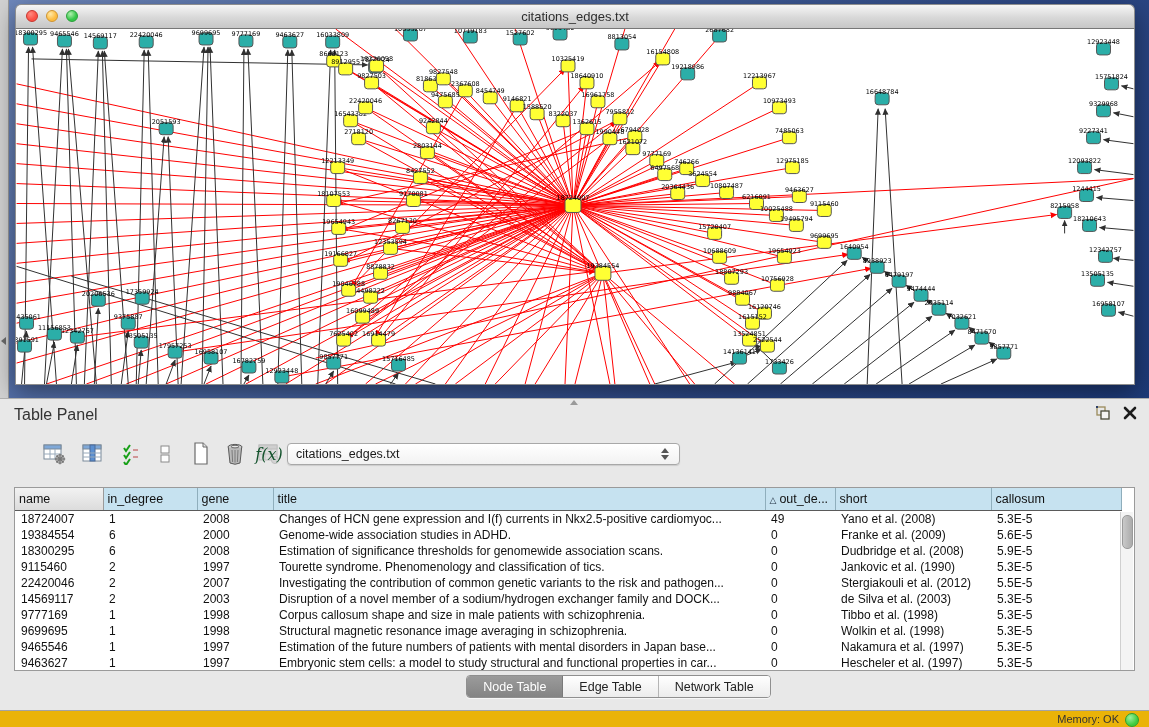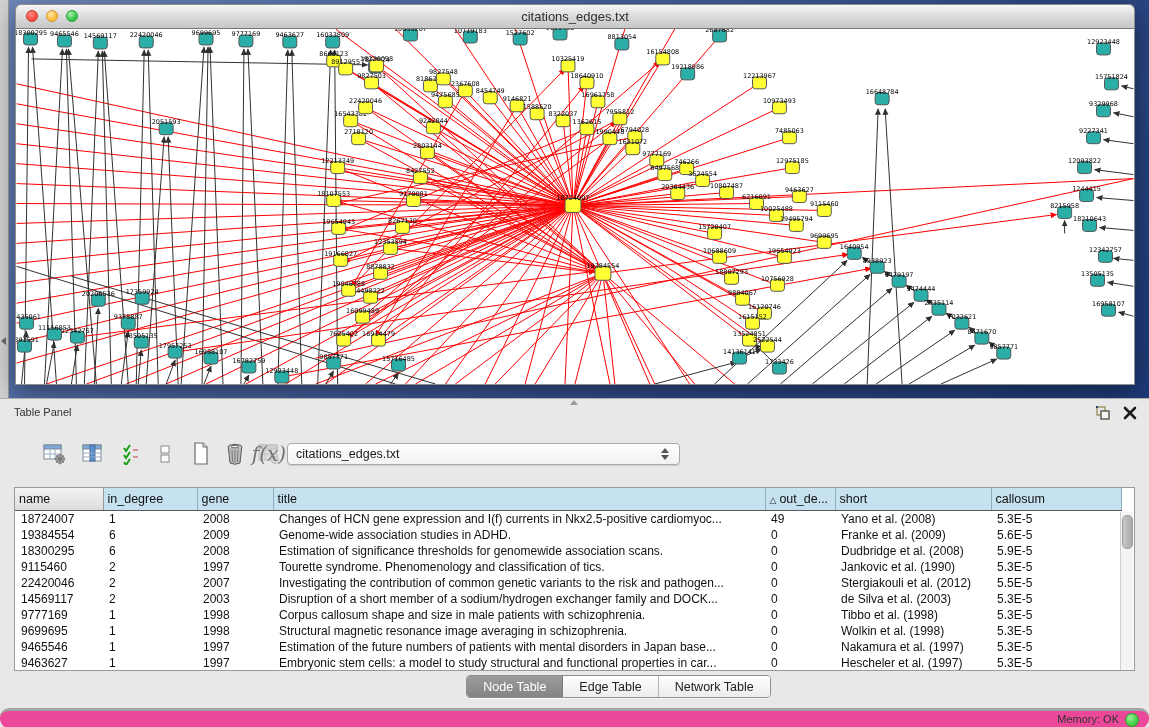--- a/index.html
+++ b/index.html
@@ -24,29 +24,29 @@
   .light{width:12px;height:12px;border-radius:50%;box-sizing:border-box;}
   .light.red{background:radial-gradient(circle at 35% 30%,#ff8a80,#fb5145 60%);border:1px solid #c8352d;}
   .light.yellow{background:radial-gradient(circle at 35% 30%,#ffe9a8,#fdbc40 60%);border:1px solid #cf9430;}
   .light.green{background:radial-gradient(circle at 35% 30%,#b2f0b0,#35c649 60%);border:1px solid #29a039;}
   .net-canvas{position:relative;width:1118px;height:355px;background:#ffffff;
       border:1px solid #8e8e8e;border-top:none;overflow:hidden;}
   .net-canvas svg{display:block;}
   
   .panel{position:absolute;left:0;top:398px;width:1149px;height:329px;background:#e8e8e8;border-top:1px solid #aeaeae;}
   .panel-header{position:relative;height:30px;}
-  .panel-title{position:absolute;left:14px;top:7px;font-size:11px;color:#333;}
+  .panel-title{position:absolute;left:14px;top:7px;font-size:16px;color:#333;}
   .resize-nub{position:absolute;left:570px;top:1px;width:0;height:0;
       border-left:4px solid transparent;border-right:4px solid transparent;border-bottom:5px solid #9a9a9a;}
   .panel-float{position:absolute;right:38px;top:6px;width:16px;height:16px;cursor:pointer;}
   .panel-close{position:absolute;right:12px;top:7px;width:14px;height:14px;cursor:pointer;}
   
   .toolbar{position:absolute;left:0;top:36px;width:1149px;height:36px;}
   .tb-icon{position:absolute;top:6px;width:26px;height:26px;display:flex;align-items:center;justify-content:center;cursor:pointer;}
-  .fx-label{font-family:"DejaVu Serif",serif;font-style:italic;font-size:20px;color:#737373;}
+  .fx-label{font-family:"DejaVu Serif",serif;font-style:italic;font-size:16px;color:#14532d;}
   .combo{position:absolute;left:287px;top:8px;width:393px;height:22px;box-sizing:border-box;
       background:linear-gradient(#ffffff,#f2f2f2);border:1px solid #a8a8a8;border-radius:4px;
       box-shadow:inset 0 1px 1px rgba(255,255,255,.8),0 1px 1px rgba(0,0,0,.12);
       display:flex;align-items:center;padding:0 8px;cursor:pointer;}
   .combo-text{flex:1;font-size:12.5px;color:#1a1a1a;}
   .combo-arrows{display:flex;flex-direction:column;gap:2px;align-items:center;padding-right:2px;}
   .combo-arrows .up{width:0;height:0;border-left:4px solid transparent;border-right:4px solid transparent;border-bottom:5px solid #555;}
   .combo-arrows .down{width:0;height:0;border-left:4px solid transparent;border-right:4px solid transparent;border-top:5px solid #555;}
   
   .tbl-wrap{position:absolute;left:14px;top:88px;width:1121px;height:184px;background:#fff;
@@ -62,21 +62,21 @@
       background:linear-gradient(90deg,#c9c9c9,#ababab);border:1px solid #9a9a9a;cursor:pointer;}
   
   .tabbar{position:absolute;left:8px;top:276px;width:1149px;height:24px;display:flex;justify-content:center;padding-left:36px;}
   .seg-control{display:flex;height:21px;border:1px solid #8f8f8f;border-radius:4px;overflow:hidden;
       background:#fff;box-shadow:0 1px 1px rgba(255,255,255,.7);}
   .seg{padding:0 16px;font-size:12.5px;color:#222;display:flex;align-items:center;cursor:pointer;
       border-right:1px solid #b5b5b5;background:linear-gradient(#ffffff,#ececec);}
   .seg:last-child{border-right:none;}
   .seg.active{background:linear-gradient(#9b9b9b,#848484);color:#fff;border-right:1px solid #7a7a7a;}
   
-  .statusbar{position:absolute;left:0;bottom:0;width:1149px;height:17px;background:#ec4899;border-top:3px solid #a3a3a3;border-radius:9px;}
+  .statusbar{position:absolute;left:0;bottom:0;width:1149px;height:17px;background:#eab308;border-top:1px solid #a3a3a3;}
   .mem{position:absolute;right:30px;top:2px;font-size:11px;color:#333;}
   .mem-dot{position:absolute;right:10px;top:2px;width:12px;height:12px;border-radius:50%;
       background:radial-gradient(circle at 35% 30%,#9cf09c,#3ecb3e 65%);border:1px solid #2e9e2e;cursor:pointer;}
 </style>
 </head>
 <body>
 
 <div class="desktop">
   <div class="left-strip">
     <div class="collapse-arrow"></div>
@@ -697,21 +697,21 @@
             <td>1</td>
             <td>2008</td>
             <td>Changes of HCN gene expression and I(f) currents in Nkx2.5-positive cardiomyoc...</td>
             <td>49</td>
             <td>Yano et al. (2008)</td>
             <td>5.3E-5</td>
           </tr>
           <tr>
             <td>19384554</td>
             <td>6</td>
-            <td>2009</td>
+            <td>2000</td>
             <td>Genome-wide association studies in ADHD.</td>
             <td>0</td>
             <td>Franke et al. (2009)</td>
             <td>5.6E-5</td>
           </tr>
           <tr>
             <td>18300295</td>
             <td>6</td>
             <td>2008</td>
             <td>Estimation of significance thresholds for genomewide association scans.</td>
@@ -734,21 +734,21 @@
             <td>2007</td>
             <td>Investigating the contribution of common genetic variants to the risk and pathogen...</td>
             <td>0</td>
             <td>Stergiakouli et al. (2012)</td>
             <td>5.5E-5</td>
           </tr>
           <tr>
             <td>14569117</td>
             <td>2</td>
             <td>2003</td>
-            <td>Disruption of a short member of a sodium/hydrogen exchanger family and DOCK...</td>
+            <td>Disruption of a novel member of a sodium/hydrogen exchanger family and DOCK...</td>
             <td>0</td>
             <td>de Silva et al. (2003)</td>
             <td>5.3E-5</td>
           </tr>
           <tr>
             <td>9777169</td>
             <td>1</td>
             <td>1998</td>
             <td>Corpus callosum shape and size in male patients with schizophrenia.</td>
             <td>0</td>

